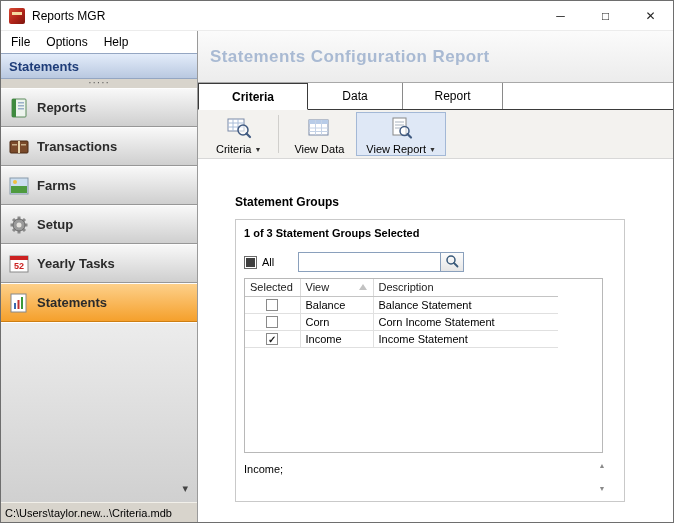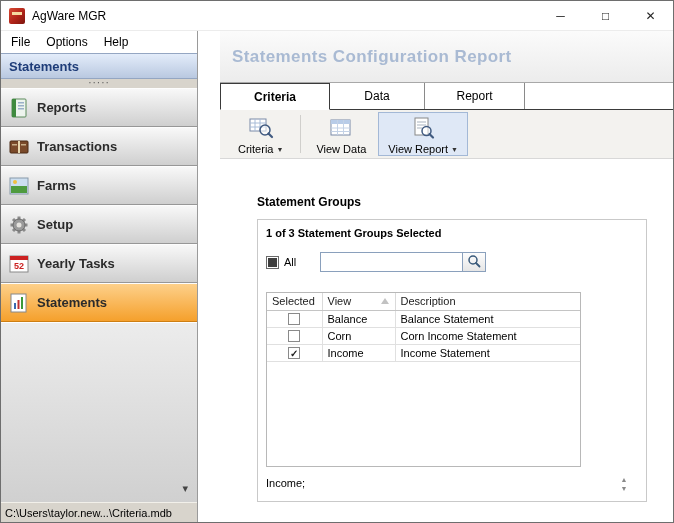--- a/index.html
+++ b/index.html
@@ -11,21 +11,21 @@
   
   .titlebar { height: 30px; flex: 0 0 30px; display: flex; align-items: center; background: #fff; border-bottom: 1px solid #ececec; }
   .app-icon { width: 16px; height: 16px; margin-left: 8px; border-radius: 2px;
     background: linear-gradient(135deg, #d84a34 0%, #b02318 55%, #7c150d 100%); position: relative; flex: 0 0 16px; }
   .app-icon::after { content: ""; position: absolute; left: 3px; top: 4px; width: 10px; height: 3px; background: #f5d9a0; }
   .title-text { margin-left: 7px; font-size: 12px; color: #000; }
   .win-controls { margin-left: auto; display: flex; height: 100%; }
   .win-btn { width: 45px; height: 100%; display: flex; align-items: center; justify-content: center; font-size: 12px; color: #222; cursor: default; }
 
   
-  .row { flex: 1; display: flex; min-height: 0; gap: 22px; }
+  .row { flex: 1; display: flex; min-height: 0; }
 
   
   .left-col { width: 197px; flex: 0 0 197px; display: flex; flex-direction: column; border-right: 1px solid #9a9a9a; background: #e4e2de; }
   .menubar { height: 22px; flex: 0 0 22px; background: #fff; display: flex; align-items: center; padding-left: 2px; }
   .menu-item { padding: 0 8px; font-size: 12px; color: #000; cursor: default; }
   .side-header { height: 26px; flex: 0 0 26px; background: linear-gradient(#e3ecfa, #b9c8e0); border-top: 1px solid #94a6c2; border-bottom: 1px solid #94a6c2; display: flex; align-items: center; padding-left: 8px; }
   .side-header span { font-weight: bold; font-size: 13px; color: #1e3c78; }
   .side-list { height: 131px; flex: 0 0 131px; background: #fff; padding-top: 10px; }
   .side-item { height: 22px; line-height: 22px; padding-left: 16px; font-size: 12px; color: #000; cursor: default; }
   .side-item.checked { background: linear-gradient(#fdcd84, #f39c2a); }
@@ -62,21 +62,21 @@
   .group-title { font-weight: bold; font-size: 11px; color: #000; }
 
   .controls-row { display: flex; align-items: center; margin-top: 13px; flex: 0 0 20px; }
   .all-check { width: 13px; height: 13px; border: 1px solid #6a6a6a; background: #fff; display: flex; align-items: center; justify-content: center; cursor: default; }
   .all-fill { width: 9px; height: 9px; background: #3f3f3f; }
   .all-label { font-size: 11px; margin-left: 5px; }
   .search-wrap { display: flex; margin-left: 24px; }
   .search-input { width: 142px; height: 20px; border: 1px solid #8aa0bc; border-right: none; font-size: 11px; padding: 0 4px; outline: none; font-family: "Liberation Sans", sans-serif; }
   .search-btn { width: 24px; height: 20px; border: 1px solid #8aa0bc; background: linear-gradient(#fdfdfd, #e6e6e6); display: flex; align-items: center; justify-content: center; cursor: default; }
 
-  .table-wrap { width: 315px; height: 175px; border: 1px solid #b8b8b8; margin-top: 20px; background: #fff; overflow: hidden; flex: 0 0 175px; }
+  .table-wrap { width: 359px; height: 175px; border: 1px solid #b8b8b8; margin-top: 6px; background: #fff; overflow: hidden; flex: 0 0 175px; }
   table.grid { border-collapse: collapse; width: 313px; table-layout: fixed; }
   table.grid th { font-weight: normal; font-size: 11px; text-align: left; height: 17px; padding: 0 5px; border-right: 1px solid #dadada; border-bottom: 1px solid #c4c4c4; color: #202020; position: relative; cursor: default; }
   table.grid th:last-child, table.grid td:last-child { border-right: none; }
   table.grid td { font-size: 11px; height: 17px; padding: 0 5px; border-right: 1px solid #e0e0e0; border-bottom: 1px solid #e0e0e0; color: #000; }
   .col-sel { width: 55px; } .col-code { width: 73px; } .col-desc { width: 185px; }
   td.cell-check { text-align: center; }
   .row-check { display: inline-block; width: 12px; height: 12px; border: 1px solid #8a8a8a; background: #fff; vertical-align: middle; font-size: 10px; line-height: 11px; text-align: center; color: #1a1a1a; cursor: default; }
   .row-check.checked::after { content: "✓"; font-weight: bold; }
   .sort-tri { position: absolute; right: 6px; top: 5px; width: 0; height: 0; border-left: 4px solid transparent; border-right: 4px solid transparent; border-bottom: 6px solid #c2c2c2; }
 
@@ -85,21 +85,21 @@
   .summary-scroll { width: 12px; margin-right: 8px; display: flex; flex-direction: column; justify-content: space-between; align-items: center; }
   .s-arrow { font-size: 7px; color: #8a8a8a; line-height: 9px; cursor: default; }
 </style>
 </head>
 <body>
 
 <div class="window">
 
   <div class="titlebar">
     <div class="app-icon"></div>
-    <span class="title-text">AgWare MGR</span>
+    <span class="title-text">Reports MGR</span>
     <div class="win-controls">
       <div class="win-btn">─</div>
       <div class="win-btn">□</div>
       <div class="win-btn">✕</div>
     </div>
   </div>
 
   <div class="row">
 
     <div class="left-col">

